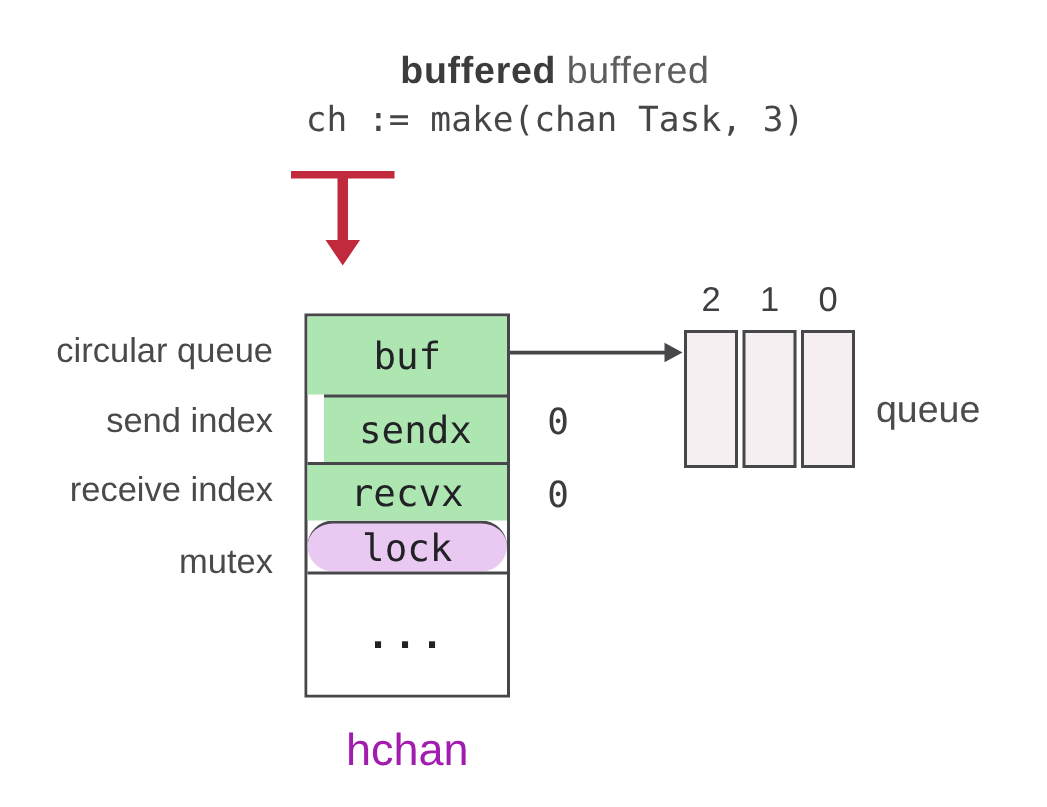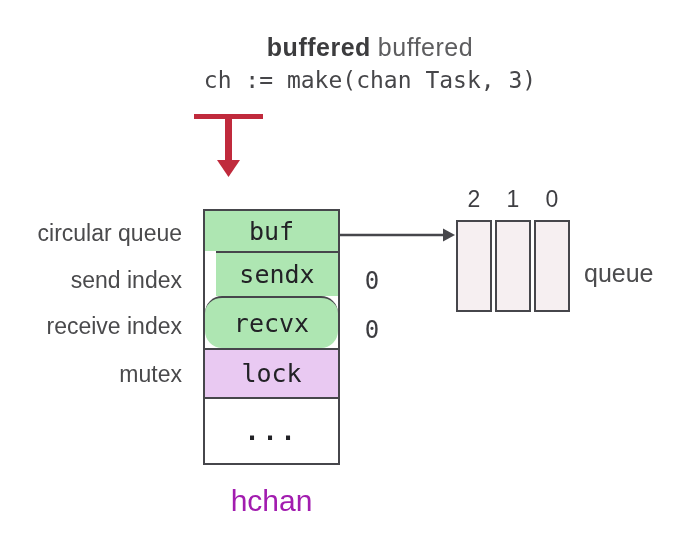--- a/index.html
+++ b/index.html
@@ -57,24 +57,24 @@
   .struct-row {
     box-sizing: border-box;
     display: flex;
     align-items: center;
     justify-content: center;
     font-family: "DejaVu Sans Mono", monospace;
     font-size: 25px;
     color: #222226;
   }
   .struct-row + .struct-row { border-top: 2px solid var(--border-dark, #46464b); }
-  .row-buf    { height: 40px; background: var(--field-green, #aee6b2); }
+  .row-buf    { height: 52px; background: var(--field-green, #aee6b2); }
   .row-sendx  { height: 45px; background: var(--field-green, #aee6b2); margin-left: 11px; }
-  .row-recvx  { height: 52px; background: var(--field-green, #aee6b2); border-radius: 17px; }
-  .row-lock   { height: 49px; background: var(--field-purple, #e9c9f2); }
+  .row-recvx  { height: 39px; background: var(--field-green, #aee6b2); }
+  .row-lock   { height: 34px; background: var(--field-purple, #e9c9f2); border-radius: 18px; }
   .row-dots   { flex: 1; background: #ffffff; font-weight: bold; letter-spacing: 3px; }
 
   
   .annotation {
     position: absolute;
     right: 516px;
     width: 260px;
     text-align: right;
     font-size: 23px;
     line-height: 28px;

